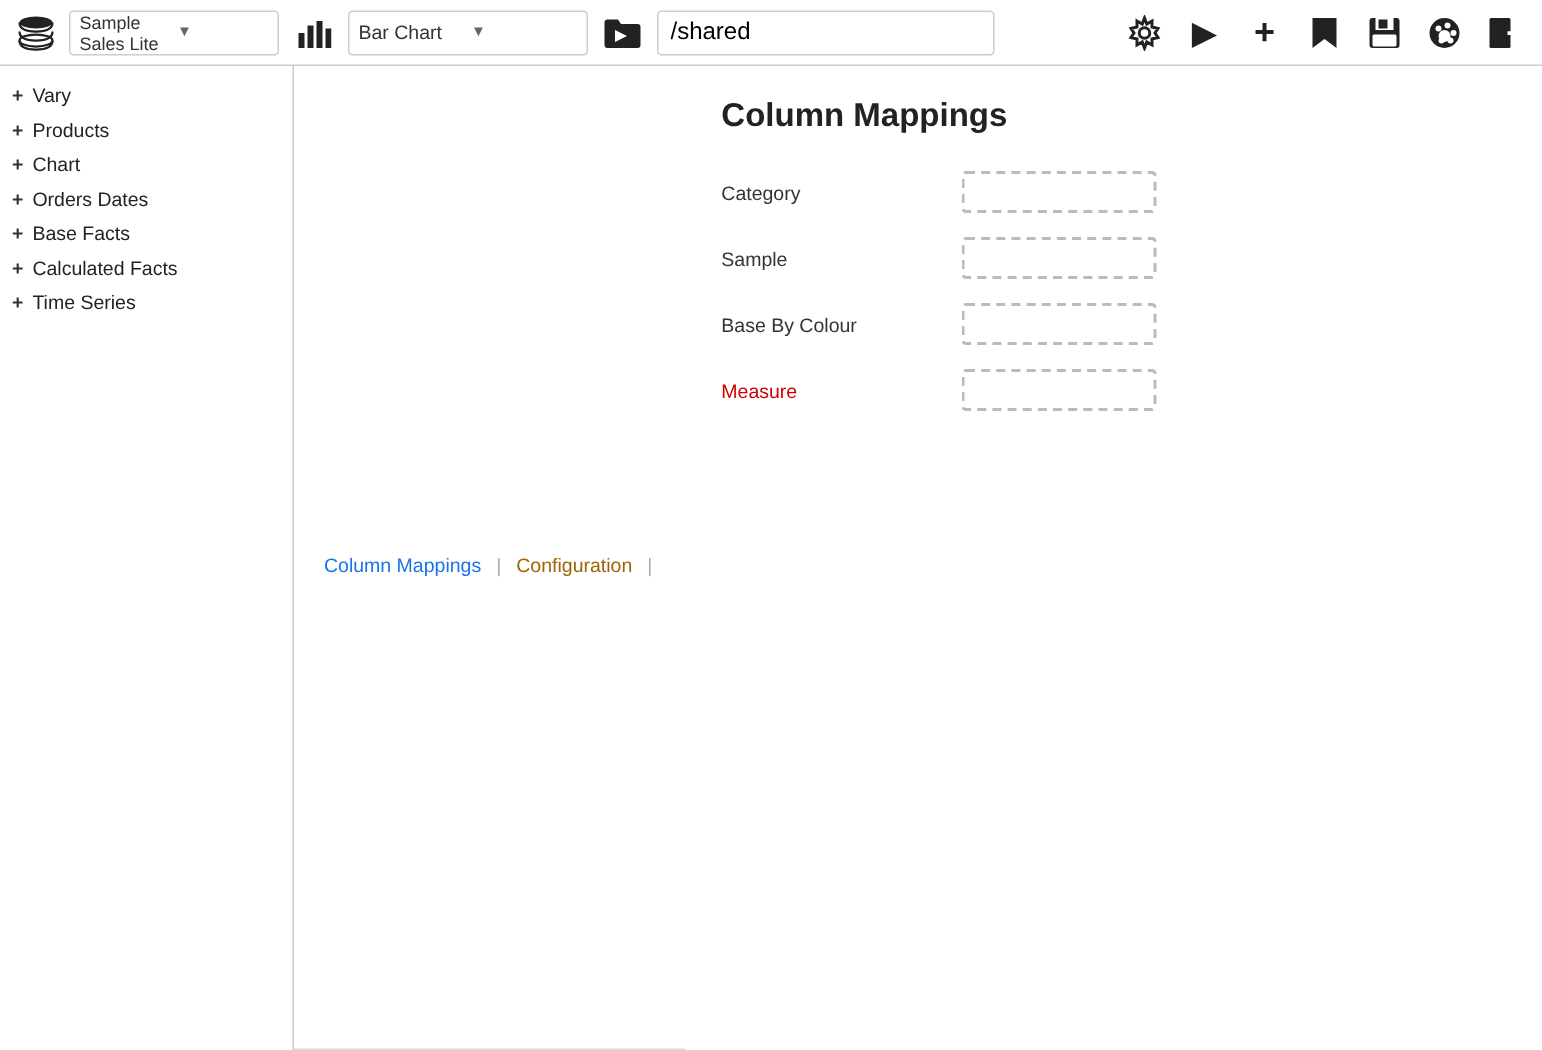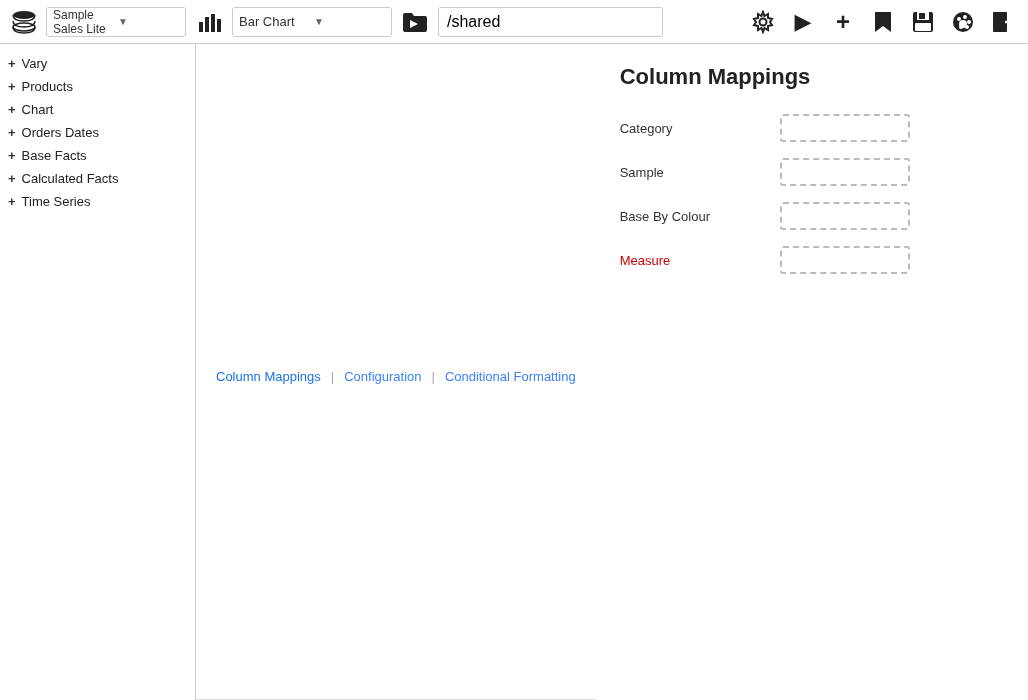--- a/index.html
+++ b/index.html
@@ -100,21 +100,21 @@
       padding: 10px 16px 0 16px;
       border-bottom: 1px solid #ddd;
       gap: 0;
       background: #fff;
     }
     .subnav-link {
       font-size: 13px; padding: 6px 4px; cursor: pointer;
       text-decoration: none;
     }
     .subnav-link.active { color: #1a73e8; font-weight: normal; }
-    .subnav-link.inactive { color: #3b82f6; }
+    .subnav-link.inactive { color: #a16207; }
     .subnav-sep { color: #aaa; padding: 0 6px; font-size: 13px; }
 
     
     #page-content {
       padding: 20px 24px;
       flex: 1;
       overflow-y: auto;
     }
 
     #page-title {
@@ -271,21 +271,20 @@
     </div>
 
   <div id="content">
 
     <div id="subnav">
 
     <a class="subnav-link active" href="#">Column Mappings</a>
         <span class="subnav-sep">|</span>
         <a class="subnav-link inactive" href="#">Configuration</a>
         <span class="subnav-sep">|</span>
-        <a class="subnav-link inactive" href="#">Conditional Formatting</a>
       </div>
 
     <div id="page-content">
       <div id="page-title">Column Mappings</div>
       <div id="fields-container">
 
       <div class="field-row">
             <div class="field-label">Category</div>
             <div class="drop-target"></div>
           </div>

